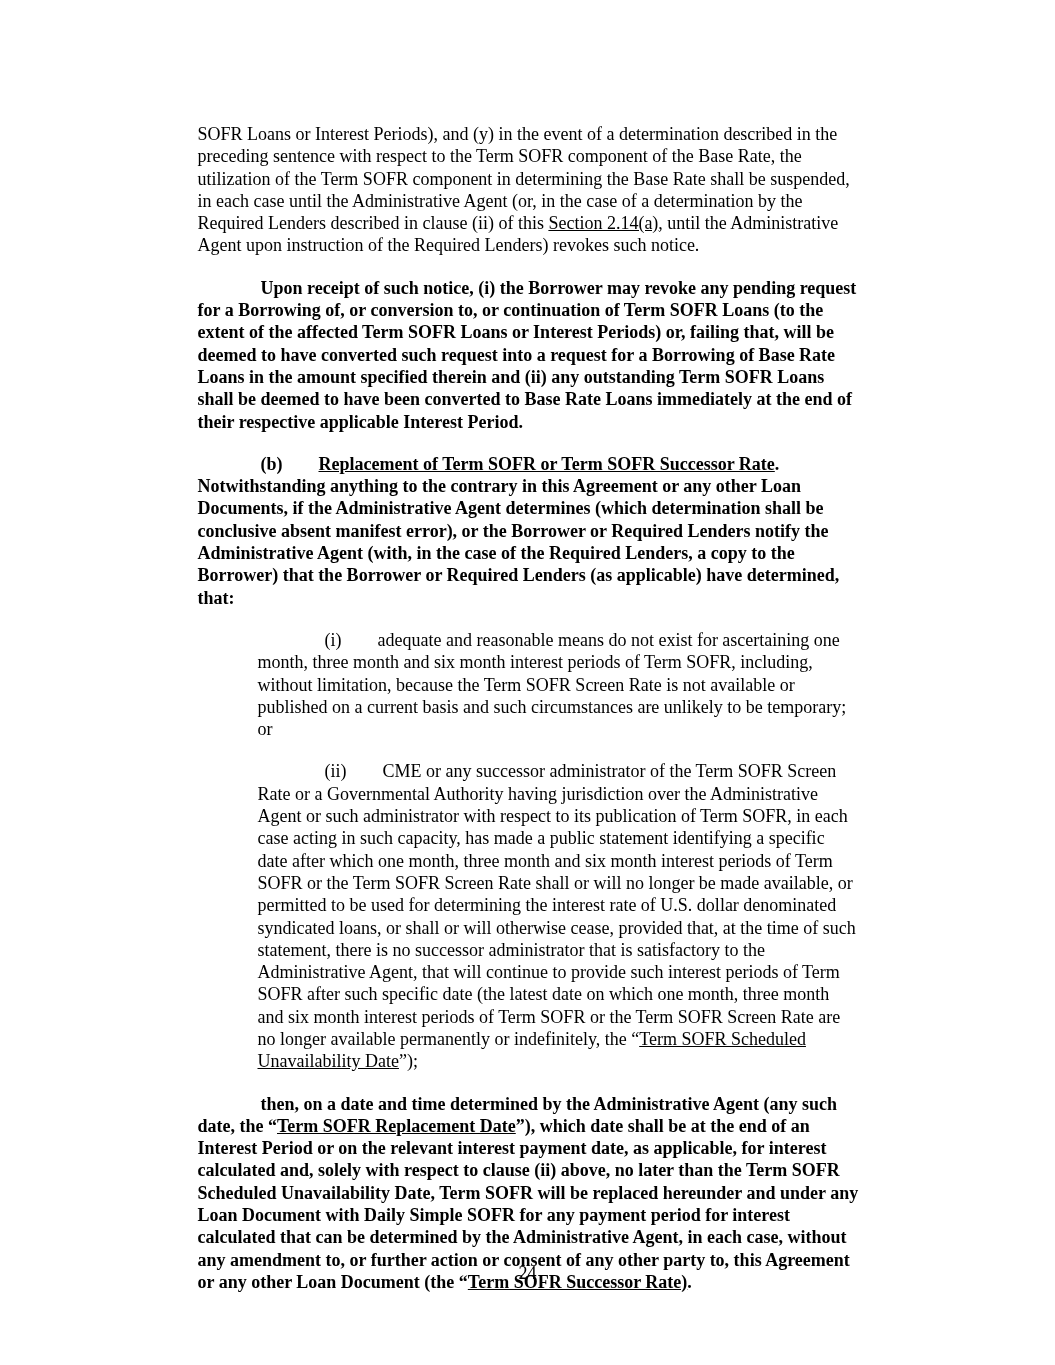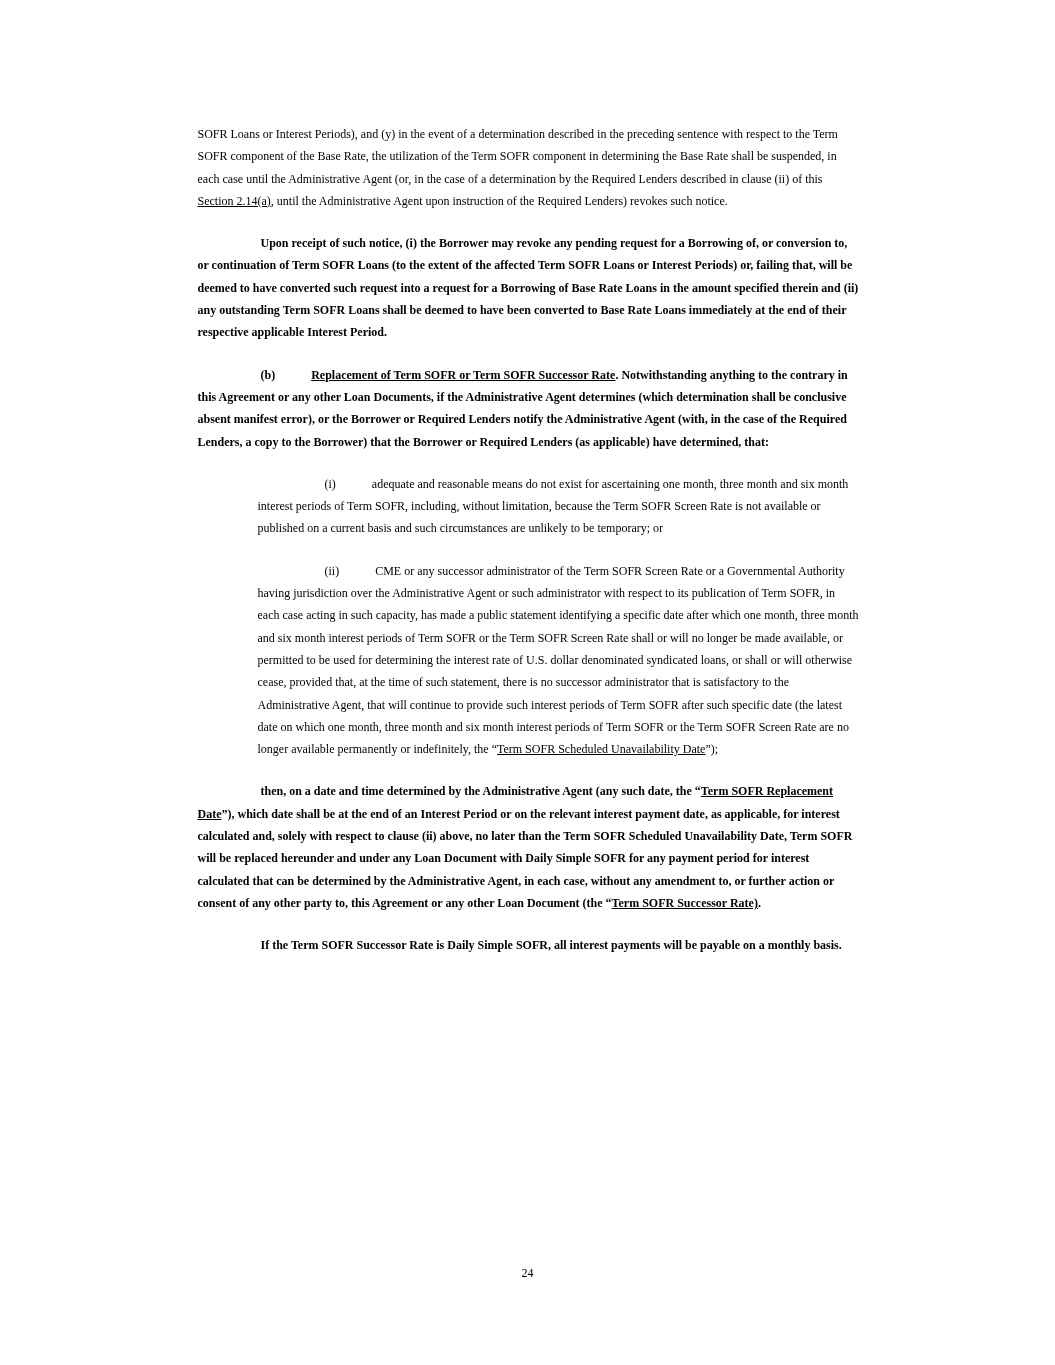--- a/index.html
+++ b/index.html
@@ -9,21 +9,21 @@
     background: #ffffff;
   }
   .page {
     position: relative;
     width: 906px;
     height: 1365px;
     margin: 0 auto;
     background: #ffffff;
     color: #000000;
     font-family: "Liberation Serif", "DejaVu Serif", serif;
-    font-size: 12px;
+    font-size: 18px;
     line-height: 22.3px;
     box-sizing: border-box;
     padding: 123px 122px 0 123px;
     text-align: left;
     overflow: hidden;
   }
   .para {
     margin: 0 0 20px 0;
   }
   .para.indent {
@@ -59,17 +59,16 @@
   <p class="para indent"><span>Upon receipt of such notice, (i) the Borrower may revoke any pending request for a Borrowing of, or conversion to, or continuation of Term SOFR Loans (to the extent of the affected Term SOFR Loans or Interest Periods) or, failing that, will be deemed to have converted such request into a request for a Borrowing of Base Rate Loans in the amount specified therein and (ii) any outstanding Term SOFR Loans shall be deemed to have been converted to Base Rate Loans immediately at the end of their respective applicable Interest Period.</span></p>
 
   <p class="para indent"><span>(b)</span><span class="tab"></span><span class="u">Replacement of Term SOFR or Term SOFR Successor Rate</span><span>.  Notwithstanding anything to the contrary in this Agreement or any other Loan Documents, if the Administrative Agent determines (which determination shall be conclusive absent manifest error), or the Borrower or Required Lenders notify the Administrative Agent (with, in the case of the Required Lenders, a copy to the Borrower) that the Borrower or Required Lenders (as applicable) have determined, that:</span></p>
 
   <p class="para block"><span>(i)</span><span class="tab"></span><span>adequate and reasonable means do not exist for ascertaining one month, three month and six month interest periods of Term SOFR, including, without limitation, because the Term SOFR Screen Rate is not available or published on a current basis and such circumstances are unlikely to be temporary; or</span></p>
 
   <p class="para block"><span>(ii)</span><span class="tab"></span><span>CME or any successor administrator of the Term SOFR Screen Rate or a Governmental Authority having jurisdiction over the Administrative Agent or such administrator with respect to its publication of Term SOFR, in each case acting in such capacity, has made a public statement identifying a specific date after which one month, three month and six month interest periods of Term SOFR or the Term SOFR Screen Rate shall or will no longer be made available, or permitted to be used for determining the interest rate of U.S. dollar denominated syndicated loans, or shall or will otherwise cease, provided that, at the time of such statement, there is no successor administrator that is satisfactory to the Administrative Agent, that will continue to provide such interest periods of Term SOFR after such specific date (the latest date on which one month, three month and six month interest periods of Term SOFR or the Term SOFR Screen Rate are no longer available permanently or indefinitely, the “</span><span class="u">Term SOFR Scheduled Unavailability Date</span><span>”);</span></p>
 
   <p class="para indent"><span>then, on a date and time determined by the Administrative Agent (any such date, the “</span><span class="u">Term SOFR Replacement Date</span><span>”), which date shall be at the end of an Interest Period or on the relevant interest payment date, as applicable, for interest calculated and, solely with respect to clause (ii) above, no later than the Term SOFR Scheduled Unavailability Date, Term SOFR will be replaced hereunder and under any Loan Document with Daily Simple SOFR for any payment period for interest calculated that can be determined by the Administrative Agent, in each case, without any amendment to, or further action or consent of any other party to, this Agreement or any other Loan Document (the “</span><span class="u">Term SOFR Successor Rate)</span><span>.</span></p>
 
-  <p class="para indent"><span>If the Term SOFR Successor Rate is Daily Simple SOFR, all interest payments will be payable on a monthly basis.</span></p>
 
   <div class="footer">24</div>
 
 </div>
 
 </body></html>

